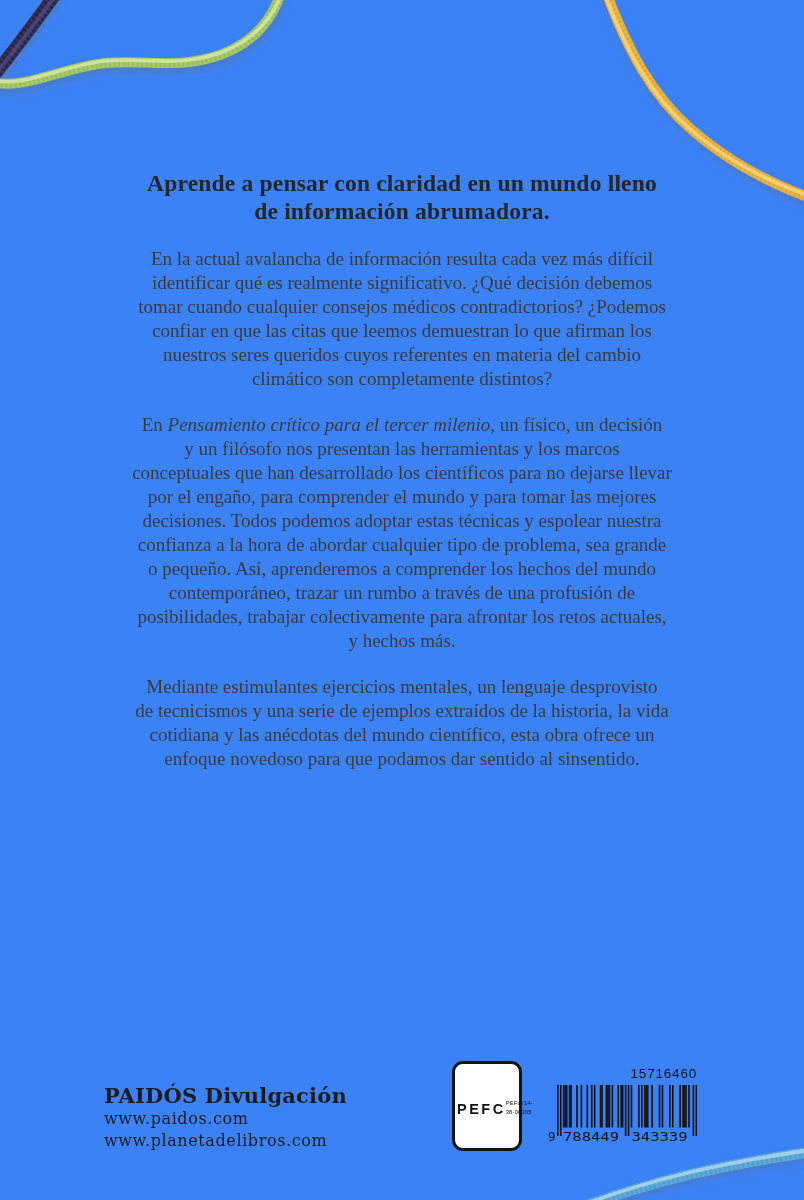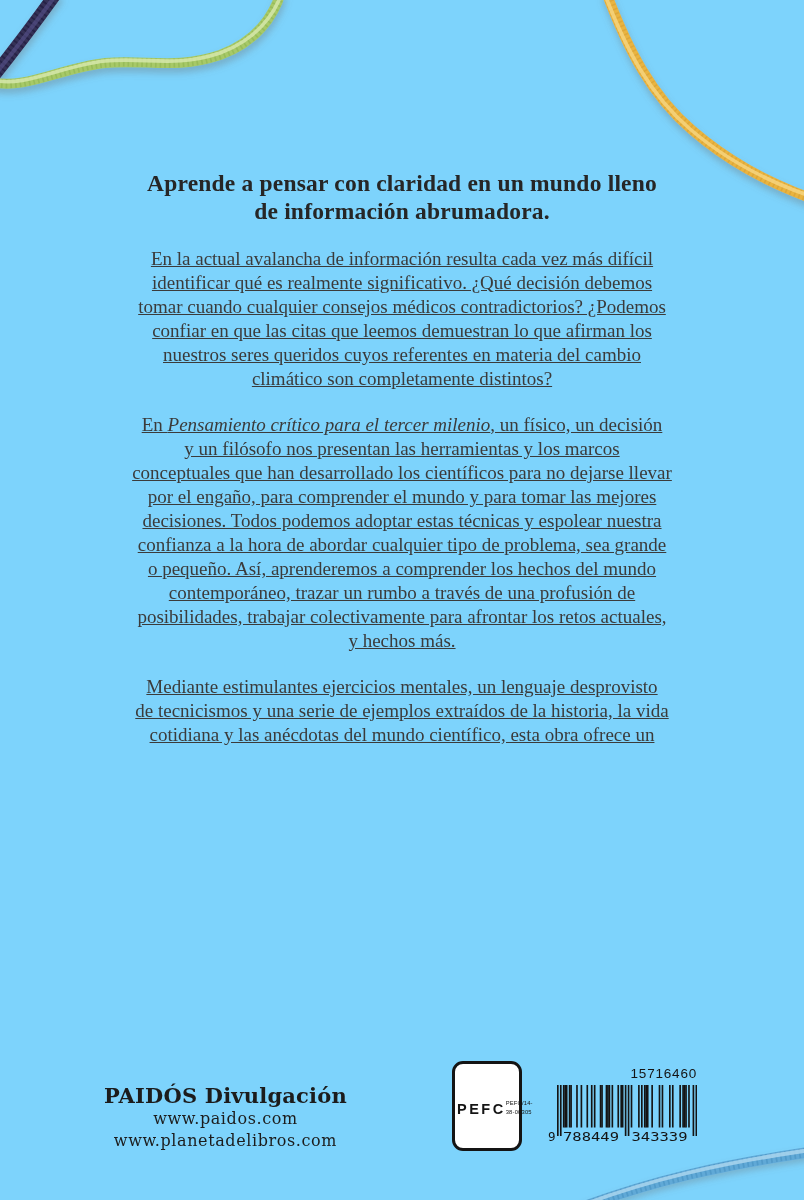--- a/index.html
+++ b/index.html
@@ -1,19 +1,19 @@
 <!DOCTYPE html>
 <html><head>
 <meta charset="utf-8">
 <style>
   html,body{margin:0;padding:0;background:#e8e8e8;}
   .page{
     position:relative;
     width:804px;height:1200px;
-    background:#7dd3fc;
+    background:#3b82f6;
     overflow:hidden;
     margin:0 auto;
     font-family:"Liberation Serif", serif;
   }
   svg.cords{position:absolute;pointer-events:none;}
   #cords-top{left:0;top:0;}
   #cords-bottom{left:0;top:1130px;}
   .cord-base{fill:none;}
   .cord-stripe{fill:none;}
   .cord-sheen{fill:none;}
@@ -25,29 +25,28 @@
     font-size:23.5px;
     line-height:28px;
     letter-spacing:0.2px;
   }
   .body-text{
     position:absolute;left:70px;right:70px;top:247px;
     text-align:center;
     font-size:19px;
     line-height:24px;
   }
-  .para{margin:0 0 22px 0;text-decoration:underline;}
+  .para{margin:0 0 22px 0;}
   .tline{height:24px;white-space:nowrap;}
   .tline em{font-style:italic;}
 
   .publisher{
     position:absolute;left:104px;top:1084px;
     font-family:"DejaVu Serif", serif;
     color:#1c1c1c;
-    text-align:center;
   }
   .imprint{
     font-size:21px;font-weight:bold;letter-spacing:0.2px;line-height:24px;
   }
   .url{font-size:16px;line-height:21.5px;letter-spacing:0.6px;}
   .url.first{margin-top:0;}
 
   .pefc-box{
     position:absolute;left:452px;top:1061px;
     width:64px;height:80px;
@@ -152,20 +151,21 @@
       <div class="tline">o pequeño. Así, aprenderemos a comprender los hechos del mundo</div>
       <div class="tline">contemporáneo, trazar un rumbo a través de una profusión de</div>
       <div class="tline">posibilidades, trabajar colectivamente para afrontar los retos actuales,</div>
       <div class="tline">y hechos más.</div>
     </div>
 
     <div class="para">
       <div class="tline">Mediante estimulantes ejercicios mentales, un lenguaje desprovisto</div>
       <div class="tline">de tecnicismos y una serie de ejemplos extraídos de la historia, la vida</div>
       <div class="tline">cotidiana y las anécdotas del mundo científico, esta obra ofrece un</div>
+      <div class="tline">enfoque novedoso para que podamos dar sentido al sinsentido.</div>
     </div>
   </div>
 
   <div class="publisher">
     <div class="imprint">PAIDÓS Divulgación</div>
     <div class="url first">www.paidos.com</div>
     <div class="url">www.planetadelibros.com</div>
   </div>
 
   <div class="pefc-box">

